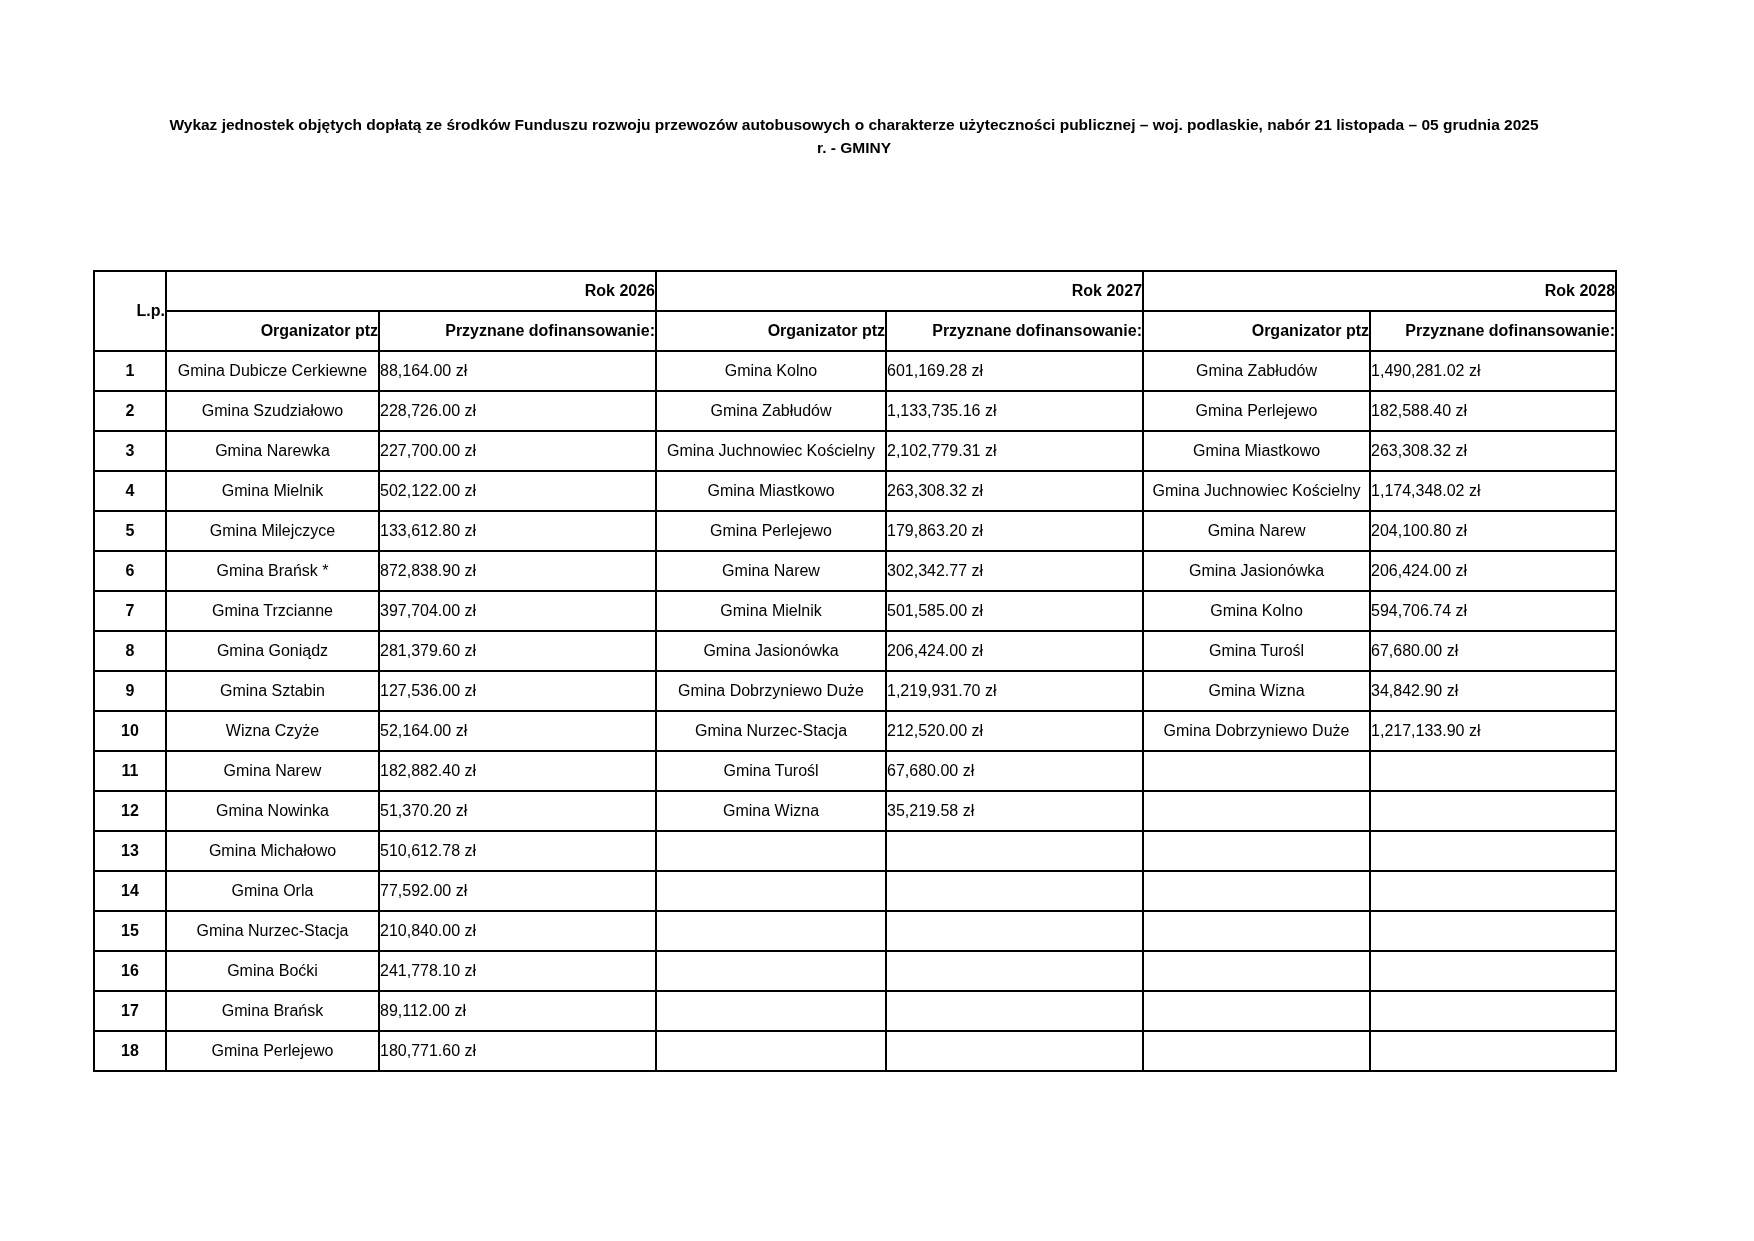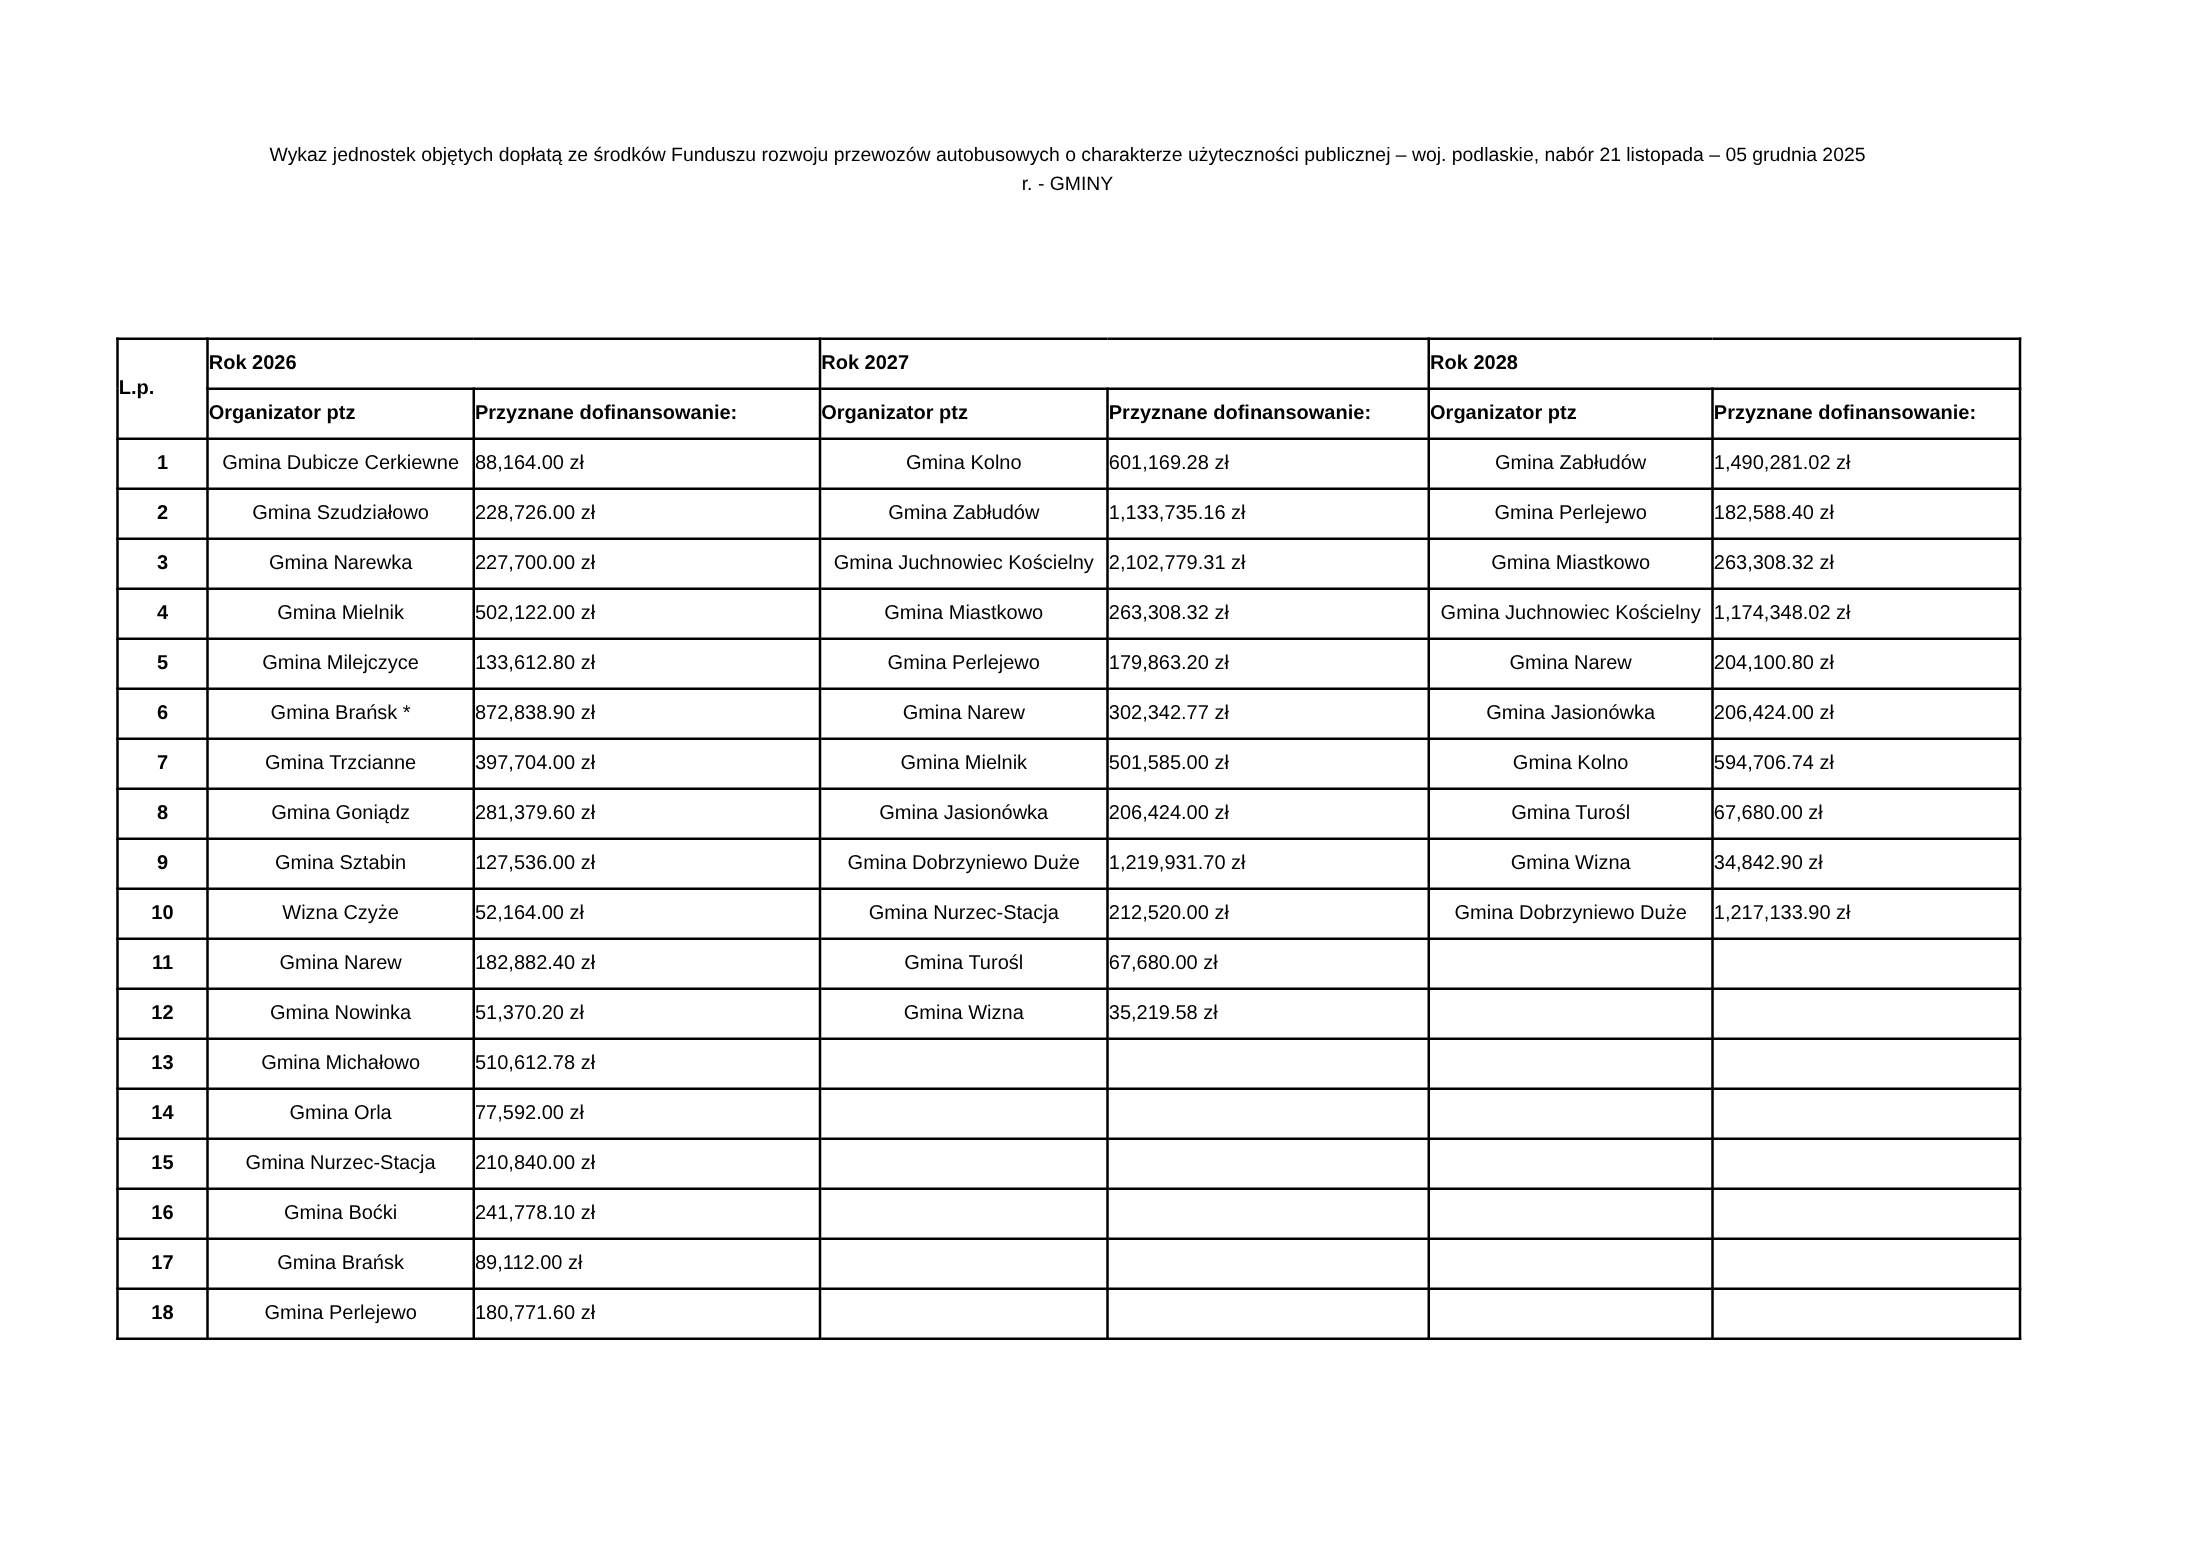--- a/index.html
+++ b/index.html
@@ -15,21 +15,21 @@
     font-family: "Liberation Sans", sans-serif;
     color: #000000;
     overflow: hidden;
   }
   .doc-title {
     position: absolute;
     left: 93px;
     top: 113px;
     width: 1522px;
     text-align: center;
-    font-weight: normal;
+    font-weight: bold;
     font-size: 15.5px;
     line-height: 1.5;
   }
   table.grants-table {
     position: absolute;
     left: 93px;
     top: 270px;
     width: 1522px;
     border-collapse: collapse;
     table-layout: fixed;
@@ -38,21 +38,21 @@
   .grants-table td {
     border: 2px solid #000000;
     height: 38px;
     padding: 0;
     vertical-align: middle;
     font-size: 16px;
     background: #ffffff;
   }
   .grants-table th {
     font-weight: bold;
-    text-align: left;
+    text-align: right;
   }
   .lp-cell {
     font-weight: bold;
     text-align: center;
   }
   .org-cell {
     text-align: center;
     white-space: nowrap;
     margin-top: 17px;
   }

